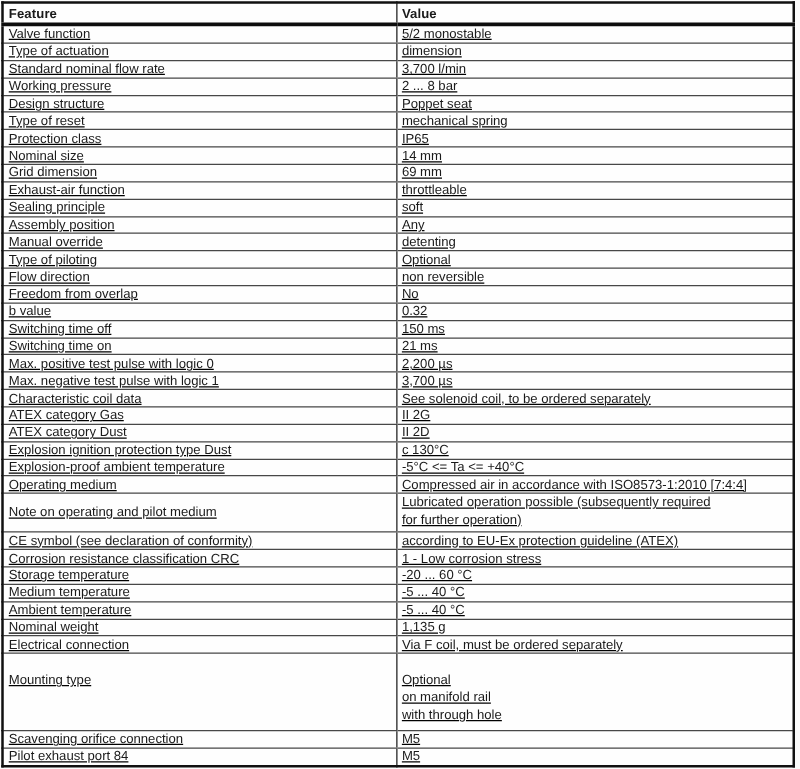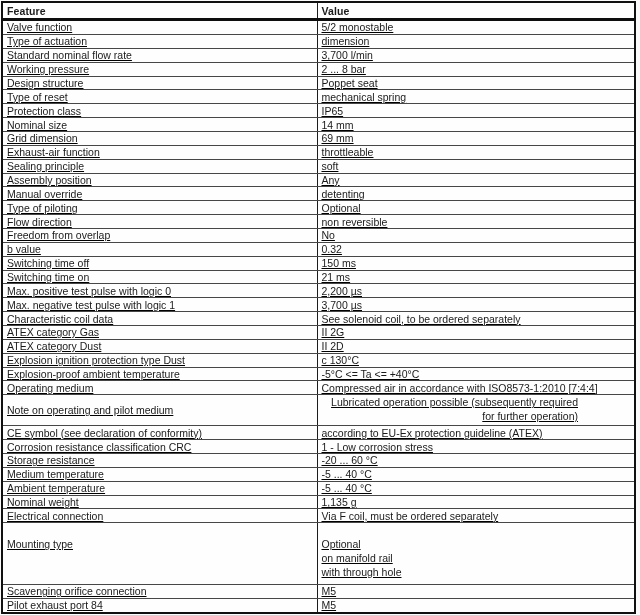--- a/index.html
+++ b/index.html
@@ -50,21 +50,20 @@
   }
   tr.data-row { height: 13px; text-decoration: underline; }
   tr.lines-2  { height: 27px; }
   tr.lines-3  { height: 41px; }
   tr.wrap-row td.value-cell {
     white-space: normal;
     line-height: 13.5px;
     vertical-align: top;
     padding-top: 1px;
     padding-right: 56px;
-    text-align: right;
   }
   tr.lines-3 td { vertical-align: top; padding-top: 15px; }
   .cell-line { line-height: 13.9px; white-space: nowrap; }
 </style>
 </head>
 <body>
 
 <div id="spec-table-wrap">
   <table>
     <colgroup>
@@ -192,21 +191,21 @@
         </tr>
         <tr class="data-row">
           <td>CE symbol (see declaration of conformity)</td>
           <td class="value-cell">according to EU-Ex protection guideline (ATEX)</td>
         </tr>
         <tr class="data-row">
           <td>Corrosion resistance classification CRC</td>
           <td class="value-cell">1 - Low corrosion stress</td>
         </tr>
         <tr class="data-row">
-          <td>Storage resistance</td>
+          <td>Storage temperature</td>
           <td class="value-cell">-20 ... 60 °C</td>
         </tr>
         <tr class="data-row">
           <td>Medium temperature</td>
           <td class="value-cell">-5 ... 40 °C</td>
         </tr>
         <tr class="data-row">
           <td>Ambient temperature</td>
           <td class="value-cell">-5 ... 40 °C</td>
         </tr>

